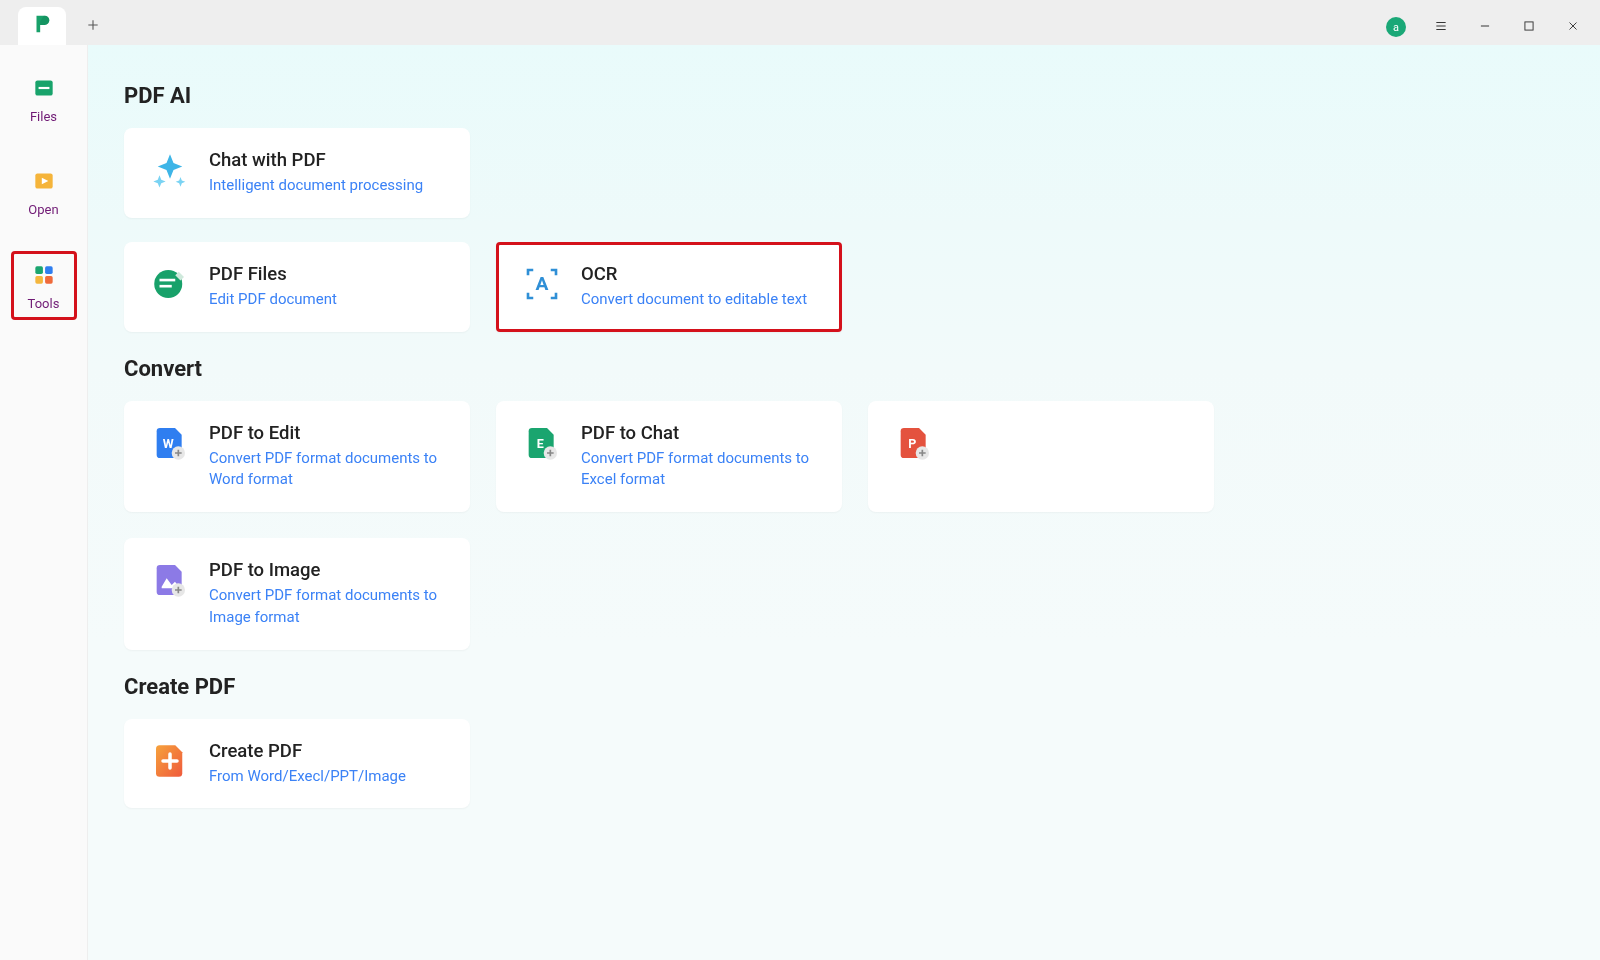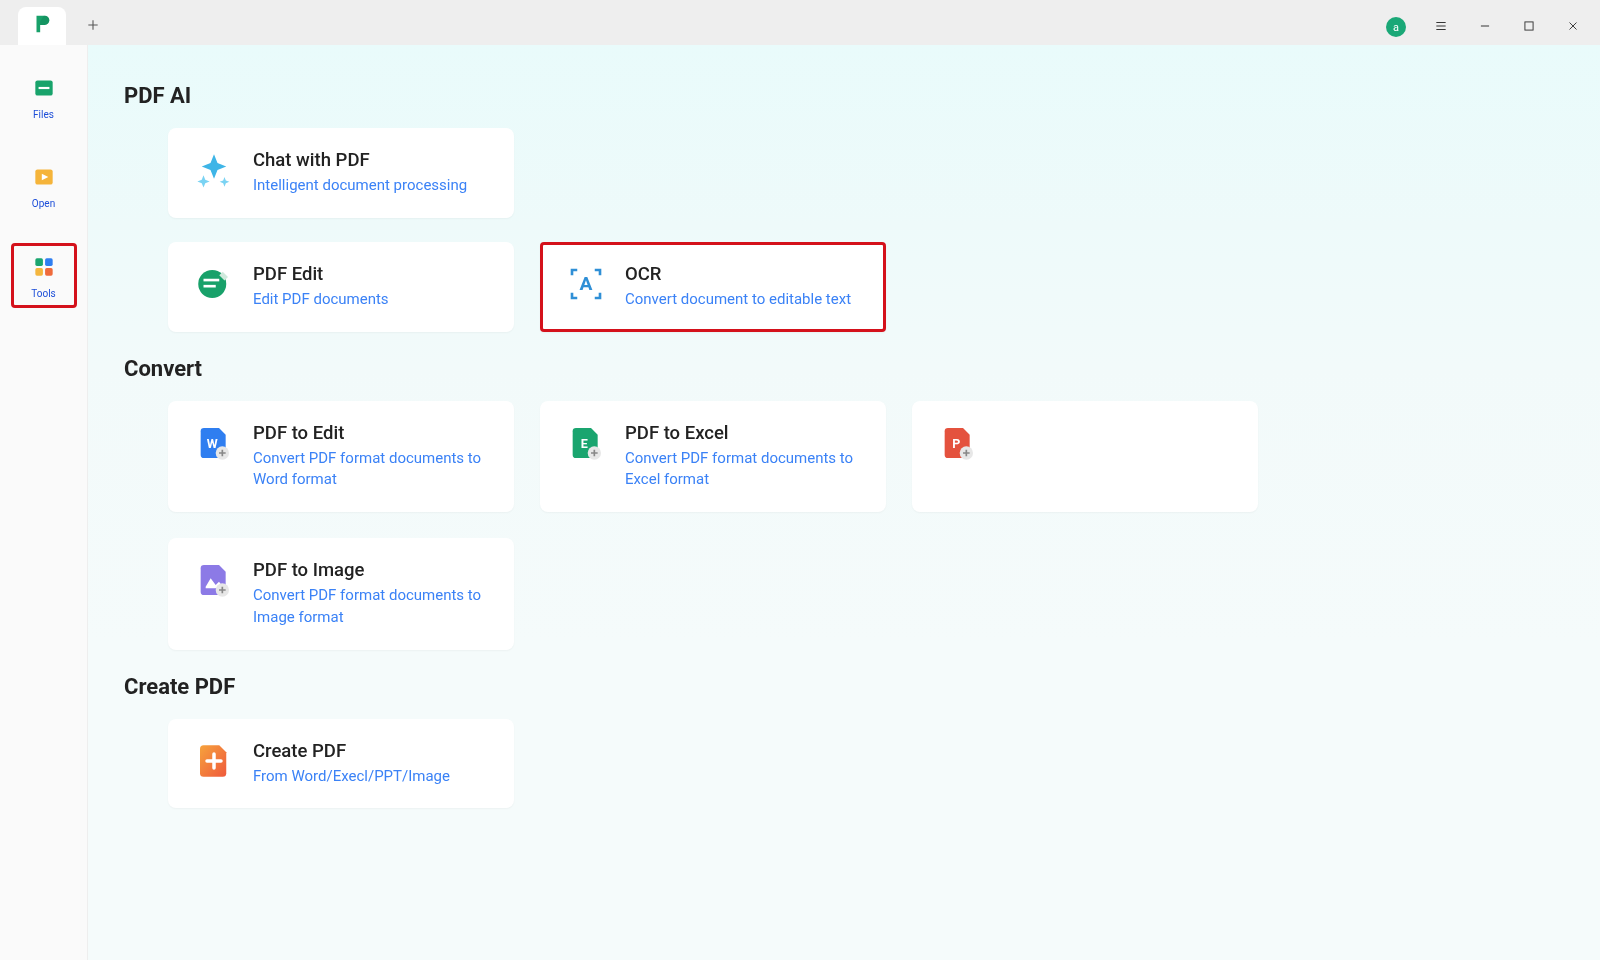--- a/index.html
+++ b/index.html
@@ -15,28 +15,28 @@
   .title-controls { display:flex; align-items:center; gap:26px; margin-bottom:8px; margin-right:10px;}
   .avatar { width:20px; height:20px; border-radius:50%; background:#1aa877; color:#fff; font-size:11px; display:flex; align-items:center; justify-content:center; }
   .ctl-icon { width:18px; height:18px; display:flex; align-items:center; justify-content:center; color:#333; cursor:pointer;}
   .ctl-icon svg { width:14px; height:14px; }
 
   
   .body { flex:1; display:flex; background:#ffffff; }
   .sidebar { width:88px; background:#fafafa; border-right:1px solid #eee; display:flex; flex-direction:column; align-items:center; padding-top:20px; gap:26px; }
   .side-item { width:66px; display:flex; flex-direction:column; align-items:center; gap:6px; cursor:pointer; padding:6px 0; border-radius:6px; border:2px solid transparent;}
   .side-item.selected { border:3px solid #d4111b; border-radius:4px;align-items:center; }
-  .side-item .label { font-size:10px; color:#1d4ed8; }
+  .side-item .label { font-size:13px; color:#701a75; }
   .side-icon { width:30px; height:30px; display:flex; align-items:center; justify-content:center; }
 
   .main { flex:1; padding:28px 28px 40px 36px; overflow:auto;
           background: linear-gradient(180deg, #e9fbfb 0%, #eefafa 180px, #f2fafa 320px, #f5fbfb 600px);
         }
   .section-title { font-size:22px; font-weight:700; color:#222; margin:10px 0 20px 0; }
-  .card-row { display:flex; gap:26px; flex-wrap:wrap; margin-bottom:24px;margin-left:44px;}
+  .card-row { display:flex; gap:26px; flex-wrap:wrap; margin-bottom:24px;}
   .card { width:346px; min-height:84px; background:#ffffff; border-radius:8px; box-shadow:0 1px 2px rgba(0,0,0,0.04); display:flex; align-items:flex-start; padding:18px 22px; gap:18px; cursor:pointer; border:3px solid transparent; }
   .card.highlight { border:3px solid #d4111b; border-radius:4px; }
   .card .icon { width:42px; height:42px; flex-shrink:0; display:flex; align-items:center; justify-content:center; }
   .card .text { display:flex; flex-direction:column; gap:4px; }
   .card .title { font-size:18.5px; font-weight:500; color:#222; }
   .card .desc { font-size:15px; color:#3b82f6; line-height:1.45; }
 </style>
 </head>
 <body>
 
@@ -153,22 +153,22 @@
         <div class="card">
           <div class="icon">
             <svg viewBox="0 0 48 48" width="42" height="42">
               <circle cx="22" cy="24" r="16" fill="#18a16a"></circle>
               <rect x="12" y="18" width="18" height="3" fill="#fff"></rect>
               <rect x="12" y="25" width="14" height="3" fill="#fff"></rect>
               <path fill="#cfe9dc" d="M34 10 l6 6 -4 4 -6-6z"></path>
             </svg>
           </div>
           <div class="text">
-            <div class="title">PDF Edit</div>
-            <div class="desc">Edit PDF documents</div>
+            <div class="title">PDF Files</div>
+            <div class="desc">Edit PDF document</div>
           </div>
         </div>
 
         <div class="card highlight">
           <div class="icon">
             <svg viewBox="0 0 48 48" width="42" height="42">
               <path stroke="#2f8fd6" stroke-width="3" fill="none" d="M8 14v-6h6 M40 14v-6h-6 M8 34v6h6 M40 34v6h-6"></path>
               <text x="24" y="31" text-anchor="middle" font-size="22" font-weight="700" fill="#2f8fd6" font-family="Arial">A</text>
             </svg>
           </div>
@@ -199,21 +199,21 @@
         <div class="card">
           <div class="icon">
             <svg viewBox="0 0 48 48" width="40" height="40">
               <path fill="#1aa56f" d="M12 6h18l8 8v24a4 4 0 0 1-4 4H12a4 4 0 0 1-4-4V10a4 4 0 0 1 4-4z"></path>
               <text x="22" y="30" text-anchor="middle" font-size="15" font-weight="700" fill="#fff">E</text>
               <circle cx="34" cy="36" r="8" fill="#e7e7e7"></circle>
                 <path stroke="#888" stroke-width="2" fill="none" d="M30 36h8M34 32v8"></path>
             </svg>
           </div>
           <div class="text">
-            <div class="title">PDF to Excel</div>
+            <div class="title">PDF to Chat</div>
             <div class="desc">Convert PDF format documents to Excel format</div>
           </div>
         </div>
 
         <div class="card">
           <div class="icon">
             <svg viewBox="0 0 48 48" width="40" height="40">
               <path fill="#e4523e" d="M12 6h18l8 8v24a4 4 0 0 1-4 4H12a4 4 0 0 1-4-4V10a4 4 0 0 1 4-4z"></path>
               <text x="22" y="30" text-anchor="middle" font-size="15" font-weight="700" fill="#fff">P</text>
               <circle cx="34" cy="36" r="8" fill="#e7e7e7"></circle>

